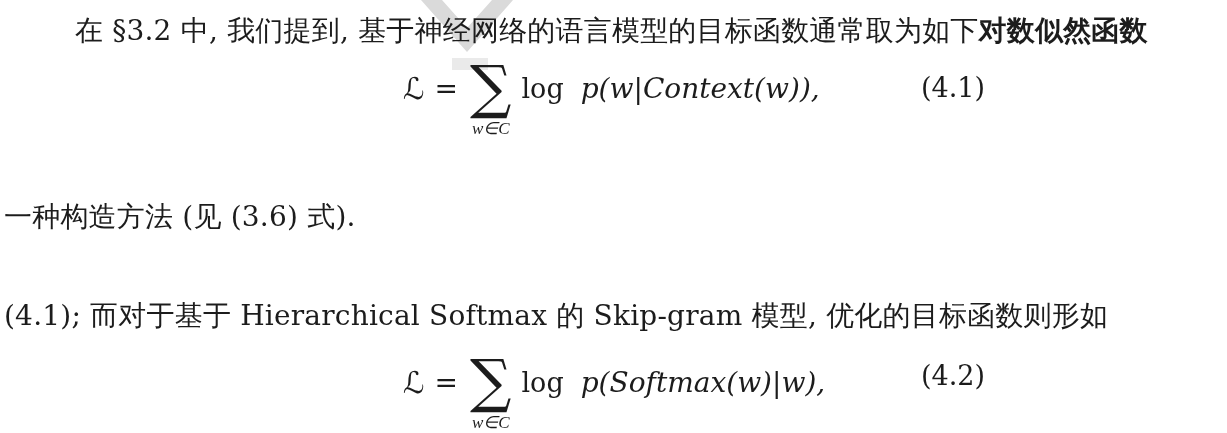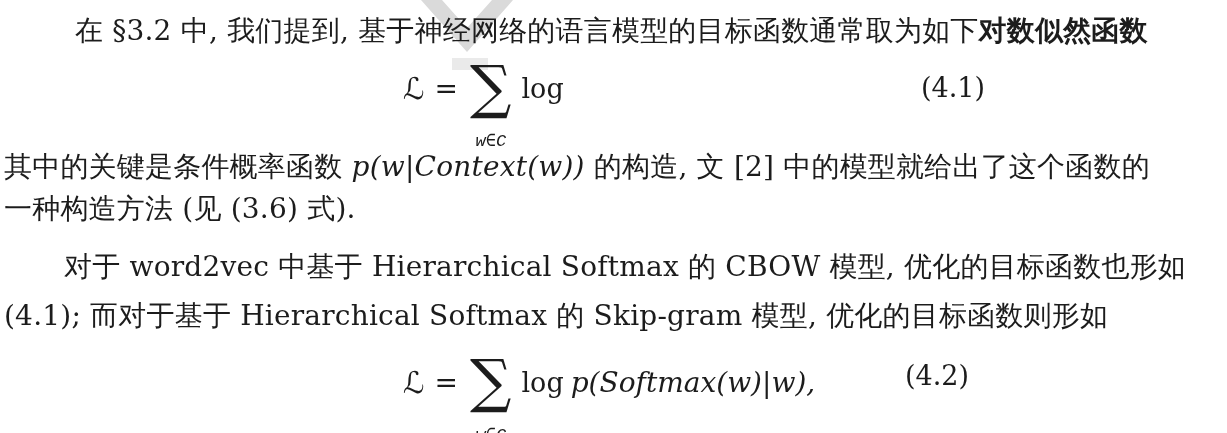--- a/index.html
+++ b/index.html
@@ -32,24 +32,24 @@
     margin-right:10px;
   }
   .eq-rel{font-size:28px;margin-right:12px;}
   .sum{position:relative;display:inline-block;text-align:center;margin-right:10px;}
   .sigma{
     font-size:58px;line-height:0.88;display:block;
     font-family:"DejaVu Serif","DejaVu Sans",serif;
   }
   .under{
     position:absolute;top:100%;left:50%;transform:translateX(-50%);
-    font-size:17px;font-style:italic;margin-top:16px;
-    font-family:Liberation Mono, monospace;
+    font-size:17px;font-style:italic;margin-top:4px;
+    font-family:Liberation Serif, serif;
   }
-  .mop{font-style:normal;margin-right:7px;font-size:27px;}
+  .mop{font-style:normal;margin-right:17px;font-size:27px;}
   .expr{font-style:italic;font-size:28px;}
   .eq-label{
     position:absolute;z-index:1;font-size:27px;font-style:normal;margin-left:8px;
   }
 </style>
 </head>
 <body>
 
 <div class="page">
 
@@ -63,44 +63,39 @@
   </div>
 
   <div class="equation" style="left:403px; top:62px; height:52px;">
     <span class="eq-lhs">ℒ</span>
     <span class="eq-rel">=</span>
     <span class="sum">
       <span class="sigma">∑</span>
       <span class="under">w∈C</span>
     </span>
     <span class="mop">log</span>
+    <span class="expr">p(w|Context(w)),</span>
   </div>
   <div class="eq-label" style="right:4px; top:72px;">(4.1)</div>
 
-  <div class="line" style="left:4px; top:151px;">
-    <span>其中的关键是条件概率函数 </span><span class="mi">p(w|Context(w))</span><span> 的构造, 文 </span><a href="#" class="cite">[2]</a><span> 中的模型就给出了这个函数的</span>
-  </div>
 
-  <div class="line" style="left:4px; top:193px;text-align:center;">
+  <div class="line" style="left:4px; top:201px;text-align:center;">
     <span>一种构造方法 (见 (3.6) 式).</span>
   </div>
 
-  <div class="line" style="left:64px; top:251px;">
-    <span>对于 word2vec 中基于 Hierarchical Softmax 的 CBOW 模型, 优化的目标函数也形如</span>
-  </div>
 
   <div class="line" style="left:4px; top:300px;text-align:center;">
     <span>(4.1); 而对于基于 Hierarchical Softmax 的 Skip-gram 模型, 优化的目标函数则形如</span>
   </div>
 
   <div class="equation" style="left:403px; top:356px; height:52px;">
     <span class="eq-lhs">ℒ</span>
     <span class="eq-rel">=</span>
     <span class="sum">
       <span class="sigma">∑</span>
       <span class="under">w∈C</span>
     </span>
     <span class="mop">log</span>
     <span class="expr">p(Softmax(w)|w),</span>
   </div>
-  <div class="eq-label" style="right:20px; top:360px;">(4.2)</div>
+  <div class="eq-label" style="right:4px; top:360px;">(4.2)</div>
 
 </div>
 
 </body></html>

